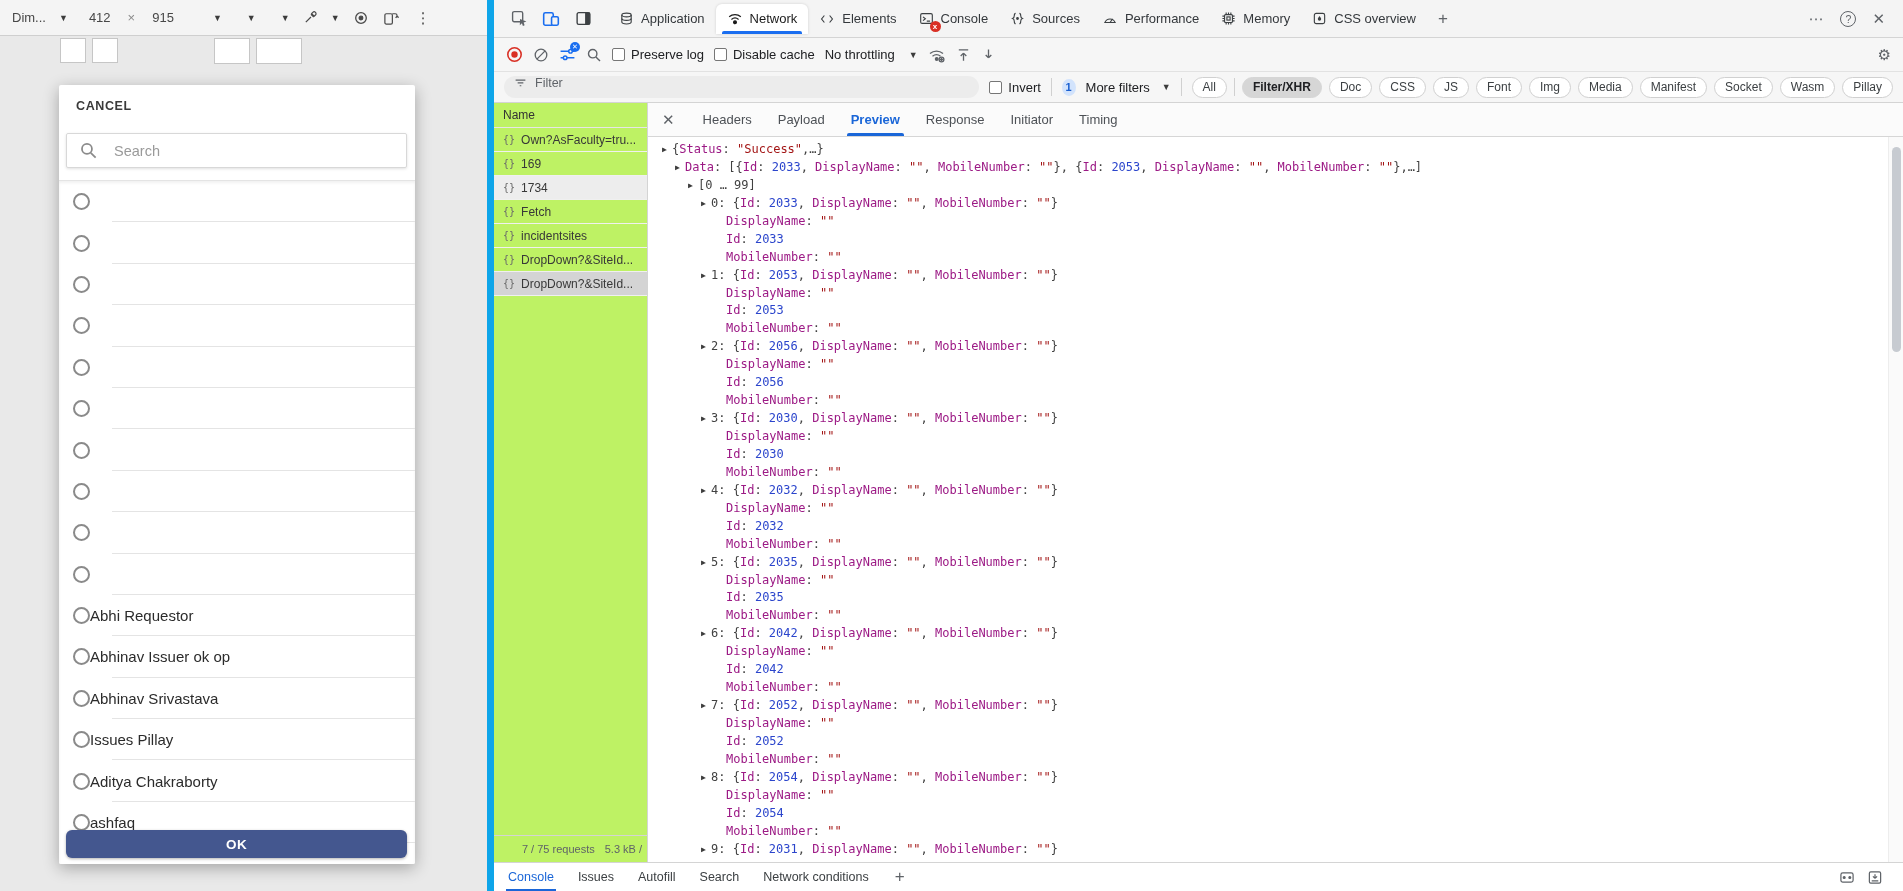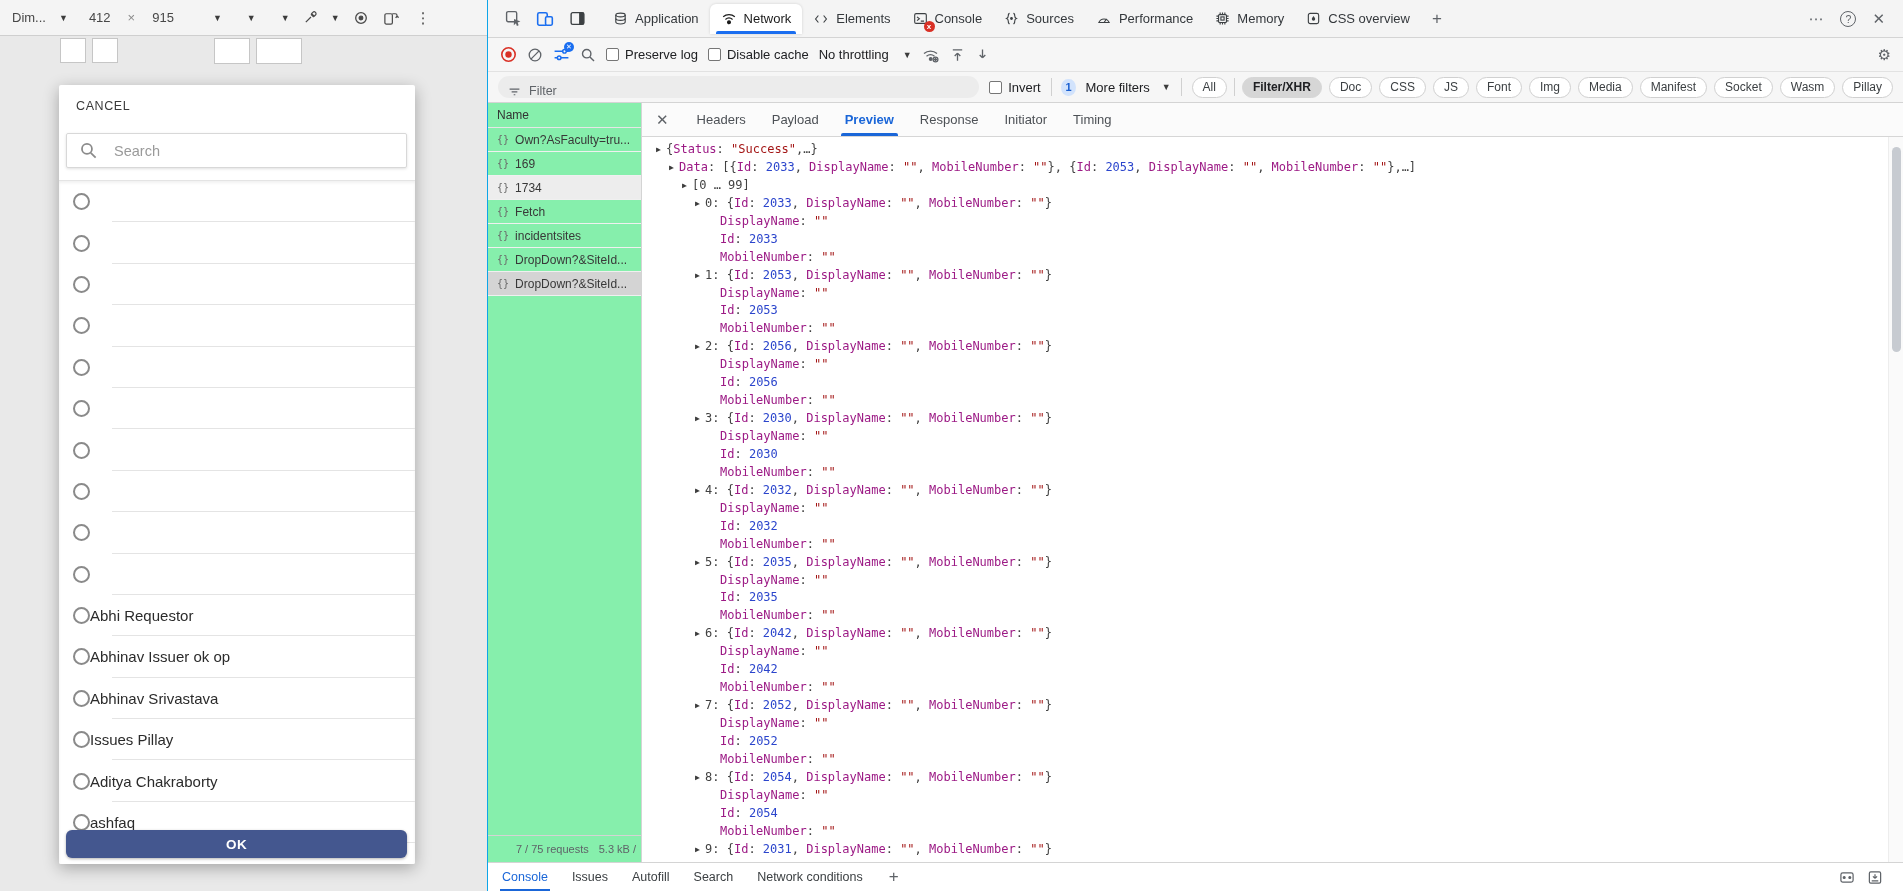--- a/index.html
+++ b/index.html
@@ -6,50 +6,50 @@
 html,body{width:1903px;height:891px}
 body{position:relative;font-family:"Liberation Sans",sans-serif;background:#e9e9e9;overflow:hidden;font-size:12px;color:#3c4043}
 .ic{display:inline-flex;align-items:center;justify-content:center;flex:0 0 auto}
 svg{display:block}
 .caret{font-size:9px;color:#3c3c3c}
 
 #device-toolbar{position:absolute;left:0;top:0;width:487px;height:36px;background:#f4f4f4;border-bottom:1px solid #cfcfcf;display:flex;align-items:center;gap:13px;padding:0 12px;color:#474747;font-size:13px;z-index:1}
 .frag{position:absolute;background:#fff;border:1px solid #c6c6c6;z-index:0}
 
 #dialog{position:absolute;left:59px;top:85px;width:356px;height:779px;background:#fff;border-radius:2px;box-shadow:0 4px 16px rgba(0,0,0,.3);z-index:5;overflow:hidden}
-.dlg-cancel{padding:14px 0 0 17px;font-size:12.5px;font-weight:normal;letter-spacing:.6px;color:#3a3a3a;cursor:pointer}
+.dlg-cancel{padding:14px 0 0 17px;font-size:12.5px;font-weight:bold;letter-spacing:.6px;color:#3a3a3a;cursor:pointer}
 .dlg-search{position:absolute;left:7px;right:8px;top:48px;height:35px;background:#fff;border:1px solid #d8d8d8;border-radius:2px;box-shadow:0 1px 3px rgba(0,0,0,.12);display:flex;align-items:center;padding:0 12px;gap:16px}
 .dlg-search input{border:none;outline:none;flex:1;font-size:14.5px;font-family:"Liberation Sans",sans-serif;color:#333}
 .dlg-search input::placeholder{color:#9a9a9a}
 .dlg-list{position:absolute;left:0;right:0;top:95px;bottom:0;border-top:1px solid #e4e4e4;box-shadow:inset 0 2px 3px rgba(0,0,0,.06);overflow:hidden;background:#fff}
 .dlg-row{position:relative;height:41.4px;display:flex;align-items:center}
 .dlg-row::after{content:"";position:absolute;left:53px;right:0;bottom:0;border-bottom:1px solid #e4e4e4}
 .radio{width:17px;height:17px;border:2px solid #8a8a8a;border-radius:50%;margin-left:14px;flex:0 0 auto;cursor:pointer}
 .dlg-row .nm{font-size:15px;color:#2b2b2b}
 .dlg-ok{position:absolute;left:7px;right:8px;bottom:6px;height:28px;background:#44578f;border-radius:6px;box-shadow:0 1px 3px rgba(0,0,0,.3);color:#fff;font-size:13.5px;font-weight:bold;letter-spacing:.5px;display:flex;align-items:center;justify-content:center;cursor:pointer;z-index:6}
 
-#devtools{position:absolute;left:487px;top:0;right:0;height:891px;background:#86efac;border-left:1px solid #0ea5e9;display:flex;flex-direction:column}
+#devtools{position:absolute;left:487px;top:0;right:0;height:891px;background:#bef264;border-left:7px solid #0ea5e9;display:flex;flex-direction:column}
 .dt-tabbar{height:38px;background:#f4f4f4;border-bottom:1px solid #d4d4d4;display:flex;align-items:center;padding:0 10px;gap:2px;flex:0 0 auto}
 .tool-ic{width:30px;height:28px;border-radius:4px;display:flex;align-items:center;justify-content:center;cursor:pointer}
 .dt-tab{display:flex;align-items:center;gap:7px;height:30px;padding:0 11px;font-size:13px;color:#34383c;cursor:pointer;border-radius:6px 6px 0 0;position:relative;white-space:nowrap}
 .dt-tab.active{background:#fff;color:#1b1b1b;box-shadow:0 0 3px rgba(0,0,0,.15)}
 .dt-tab.active::after{content:"";position:absolute;left:6px;right:6px;bottom:0;height:3px;background:#1a6ef0;border-radius:2px 2px 0 0}
 .err-badge{position:absolute;left:22px;top:17px;width:11px;height:11px;background:#d93025;border-radius:50%;color:#fff;font-size:8px;line-height:11px;text-align:center;font-weight:bold}
 .plus{font-size:17px;color:#5f6368;padding:0 9px;cursor:pointer}
 .bar-right{margin-left:auto;display:flex;align-items:center;gap:16px;padding-right:8px;color:#5f6368}
 .help-c{width:16px;height:16px;border:1.4px solid #5f6368;border-radius:50%;font-size:10.5px;display:flex;align-items:center;justify-content:center}
 
 .net-toolbar{height:34px;background:#f6f6f6;border-bottom:1px solid #e2e2e2;display:flex;align-items:center;gap:10px;padding:0 12px;flex:0 0 auto}
 .cb{width:13px;height:13px;border:1px solid #767676;border-radius:2px;background:#fff;flex:0 0 auto;cursor:pointer}
 .tlbl{font-size:13px;color:#202124;white-space:nowrap}
 .cbwrap{display:flex;align-items:center;gap:6px;cursor:pointer}
 .thr{display:flex;align-items:center;gap:8px;cursor:pointer}
 
 .filter-row{height:31px;background:#f6f6f6;border-bottom:1px solid #d4d4d4;display:flex;align-items:center;gap:10px;padding:0 10px;flex:0 0 auto}
-.fpill{width:578px;height:22px;background:#ececec;border-radius:11px;display:flex;align-items:flex-end;gap:8px;padding:0 10px}
+.fpill{width:578px;height:22px;background:#ececec;border-radius:11px;display:flex;align-items:flex-start;gap:8px;padding:0 10px}
 .fpill input{border:none;outline:none;background:transparent;font-size:12.5px;flex:1;color:#333}
 .fpill input::placeholder{color:#5f6368}
 .vsep{width:1px;height:18px;background:#d0d0d0}
 .badge1{width:17px;height:17px;border-radius:50%;background:#d2e3fc;color:#1a5fd0;font-weight:bold;font-size:11px;display:flex;align-items:center;justify-content:center}
 .chip{height:21px;padding:0 10px;border:1px solid #d0d0d0;border-radius:11px;background:#fff;display:flex;align-items:center;font-size:12px;color:#3c4043;cursor:pointer;white-space:nowrap}
 .chip.active{background:#d6d6d6;border-color:#d6d6d6;color:#202124;font-weight:bold}
 #chips{display:flex;align-items:center;gap:7px}
 
 .net-content{flex:1;display:flex;min-height:0}
 .name-col{width:154px;border-right:1px solid #d4d4d4;display:flex;flex-direction:column;min-width:0}

